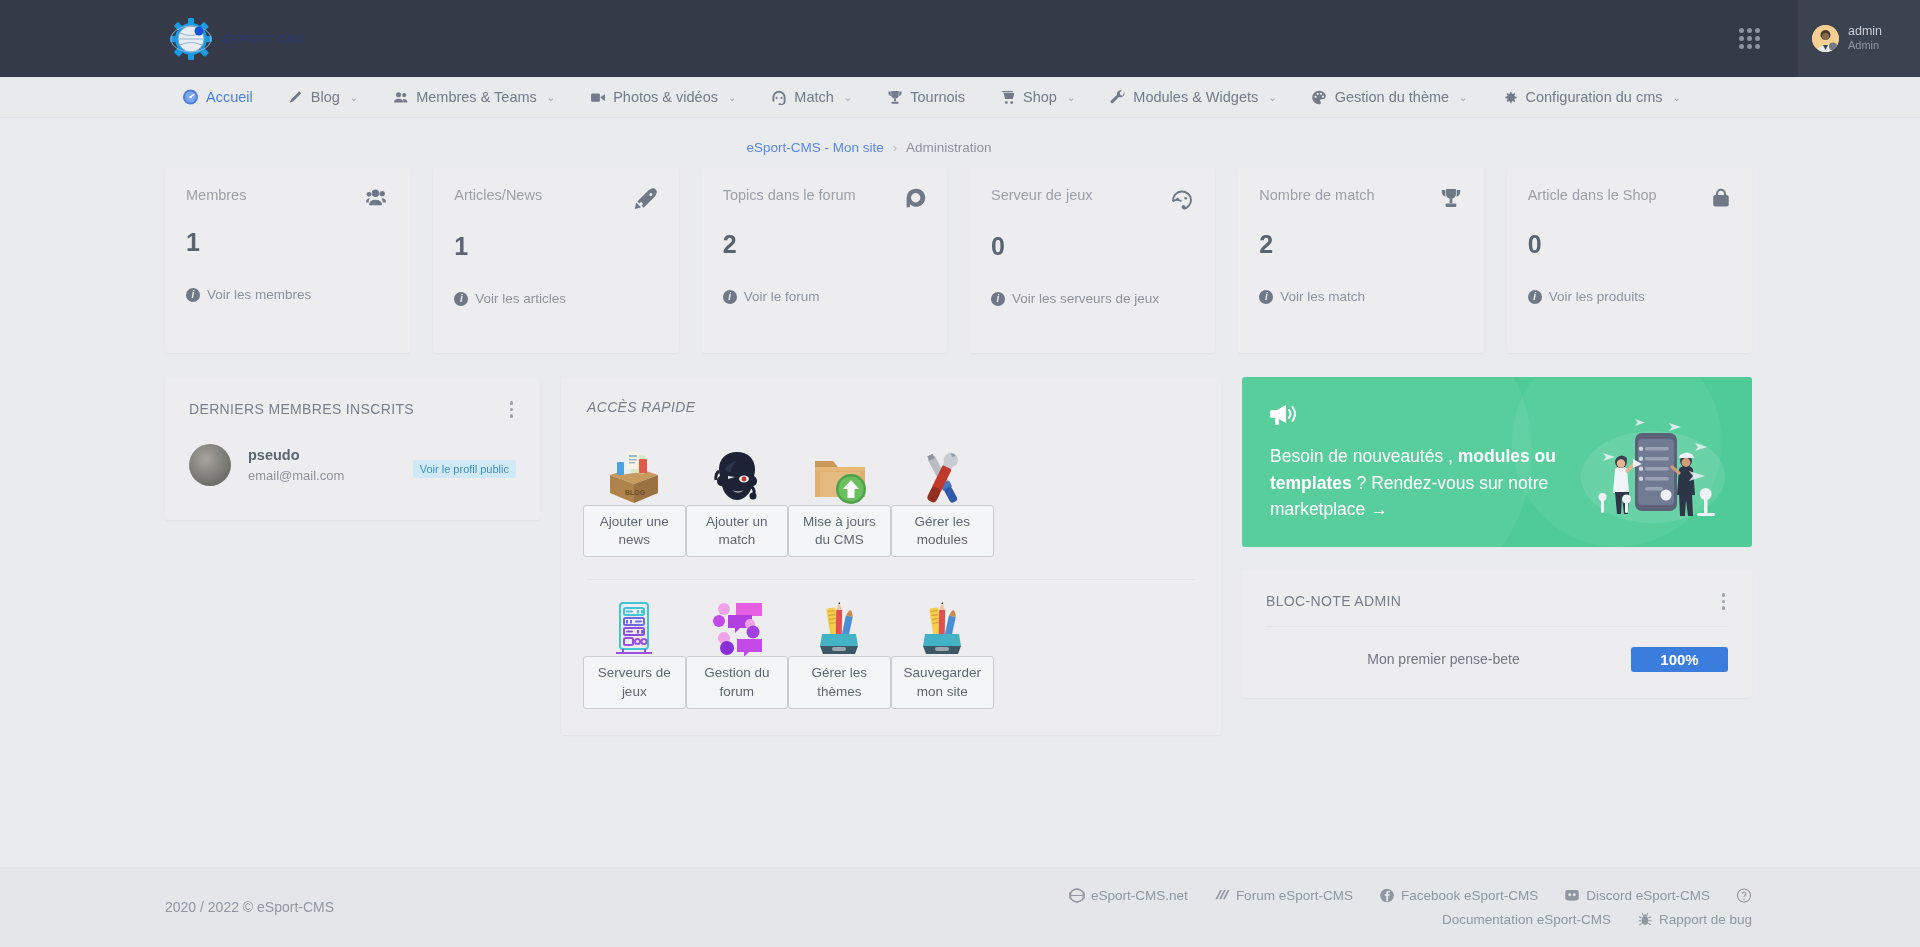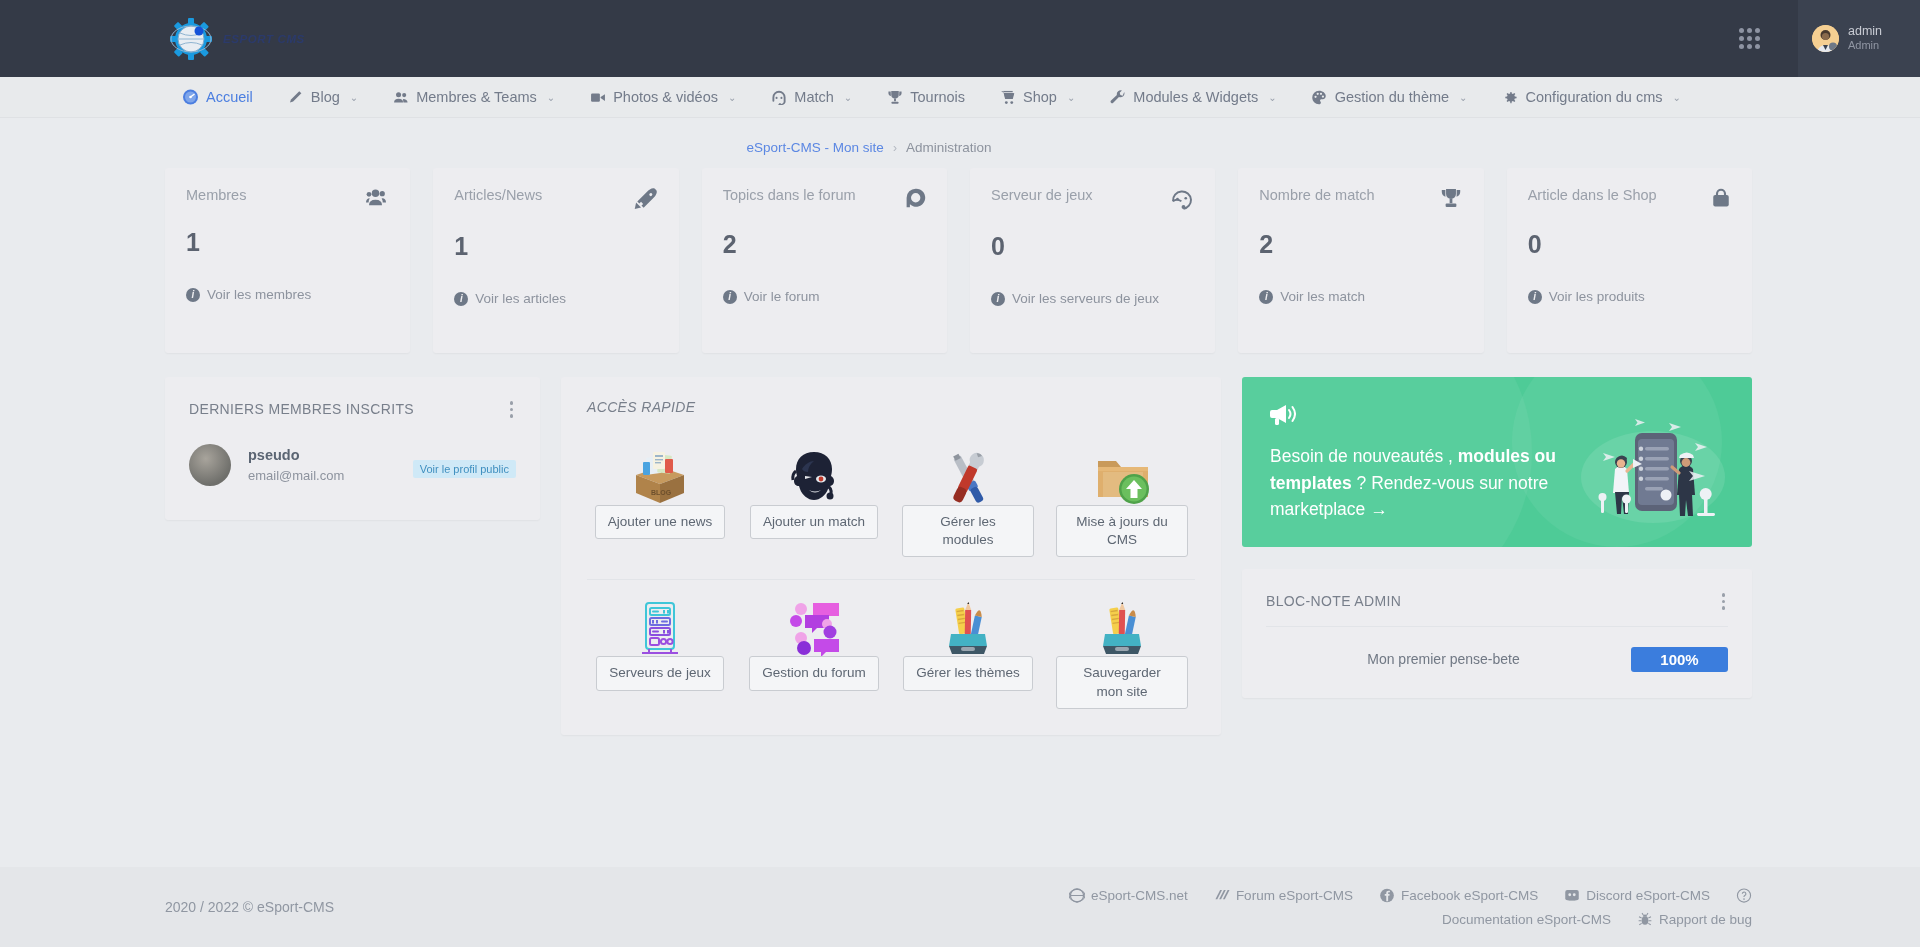--- a/index.html
+++ b/index.html
@@ -112,21 +112,21 @@
   .member-mail { font-size: 13px; color: #8d939e; margin-top: 5px; }
   .profile-badge {
     background: #cfe9f7; color: #3f8fbf; font-size: 11px;
     padding: 3px 7px; border-radius: 2px; align-self: flex-start; cursor: pointer; margin-top: 16px;
   }
 
   
   .quick { padding-bottom: 26px; }
   .quick-head { padding: 22px 0 8px 26px; font-style: italic; }
   .quick-grid {
-    display: grid; grid-template-columns: repeat(4, 1fr);
+    display: grid; grid-template-columns: repeat(6, 1fr);
     gap: 0px 0px; padding: 6px 22px 0 22px;
   }
   .quick-tile { display: flex; flex-direction: column; align-items: center; cursor: pointer; padding-top: 14px;}
   .quick-img { height: 64px; display: flex; align-items: flex-end; justify-content: center; }
   .quick-label {
     border: 1px solid #c9ccd1; background: #f4f5f7; border-radius: 3px;
     font-size: 13.5px; color: #5e6773; text-align: center;
     padding: 7px 12px; min-width: 100px; max-width: 132px; line-height: 1.35;
     margin-top: -2px;
   }
@@ -508,49 +508,49 @@
                   <path d="M44 37 q5 2 4 8" stroke="#1d2235" stroke-width="3" fill="none"></path>
                   <circle cx="47" cy="47" r="3.5" fill="#1d2235"></circle>
                   <path d="M13 22 q-4 3 -3 9" stroke="#1d2235" stroke-width="3" fill="none"></path>
                 </svg>
               </div>
               <div class="quick-label">Ajouter un match</div>
             </div>
             <div class="quick-tile">
               <div class="quick-img">
                 <svg width="62" height="58" viewBox="0 0 62 58">
+                  <path d="M7 12h18l5 6h25v4H7z" fill="#c99a5a"></path>
+                  <path d="M7 18h50v30H7z" fill="#e6b877"></path>
+                  <path d="M12 23h40v25H12z" fill="#f0d3a0"></path>
+                  <path d="M7 22h50v26H7z" fill="#d9a766" opacity=".55"></path>
+                  <circle cx="43" cy="40" r="15" fill="#4fa24a"></circle>
+                  <circle cx="43" cy="40" r="12.5" fill="#6bbf5e"></circle>
+                  <path d="M43 31 l8 9 h-4.5 v9 h-7 v-9 H35z" fill="#fff"></path>
+                </svg>
+              </div>
+              <div class="quick-label">Mise à jours du CMS</div>
+            </div>
+            <div class="quick-tile">
+              <div class="quick-img">
+                <svg width="62" height="58" viewBox="0 0 62 58">
                   <g transform="rotate(-28 31 29)">
                     <rect x="27" y="6" width="8" height="30" fill="#b9bec6"></rect>
                     <rect x="28" y="3" width="6" height="5" fill="#8e949d"></rect>
                     <rect x="26" y="34" width="10" height="8" rx="2" fill="#4a77c4"></rect>
                     <rect x="27" y="40" width="8" height="16" rx="3" fill="#2f5aa8"></rect>
                   </g>
                   <g transform="rotate(26 31 29)">
                     <path d="M31 2 a7 7 0 0 0 -5 12 l0 4 h10 l0-4 a7 7 0 0 0 -5 -12z" fill="#c7ccd3"></path>
                     <path d="M28 3 a5 5 0 0 1 6 0 l-3 3z" fill="#9aa0a8"></path>
                     <rect x="26" y="17" width="10" height="26" rx="2" fill="#c0392b"></rect>
                     <rect x="26" y="40" width="10" height="15" rx="4" fill="#962d22"></rect>
                   </g>
                 </svg>
               </div>
               <div class="quick-label">Gérer les modules</div>
-            </div>
-            <div class="quick-tile">
-              <div class="quick-img">
-                <svg width="62" height="58" viewBox="0 0 62 58">
-                  <path d="M7 12h18l5 6h25v4H7z" fill="#c99a5a"></path>
-                  <path d="M7 18h50v30H7z" fill="#e6b877"></path>
-                  <path d="M12 23h40v25H12z" fill="#f0d3a0"></path>
-                  <path d="M7 22h50v26H7z" fill="#d9a766" opacity=".55"></path>
-                  <circle cx="43" cy="40" r="15" fill="#4fa24a"></circle>
-                  <circle cx="43" cy="40" r="12.5" fill="#6bbf5e"></circle>
-                  <path d="M43 31 l8 9 h-4.5 v9 h-7 v-9 H35z" fill="#fff"></path>
-                </svg>
-              </div>
-              <div class="quick-label">Mise à jours du CMS</div>
             </div>
             <div class="quick-sep"></div>
             <div class="quick-tile">
               <div class="quick-img">
                 <svg width="62" height="58" viewBox="0 0 62 58" fill="none" stroke-width="2">
                   <rect x="17" y="3" width="28" height="46" rx="3" stroke="#3fc6d8"></rect>
                   <rect x="21" y="8" width="20" height="7" rx="1.5" stroke="#3fc6d8"></rect>
                   <rect x="21" y="18" width="20" height="7" rx="1.5" stroke="#6e6ce0"></rect>
                   <rect x="21" y="28" width="20" height="7" rx="1.5" stroke="#8a4fe0"></rect>
                   <rect x="21" y="38" width="9" height="7" rx="1.5" stroke="#9b4fe0"></rect>

